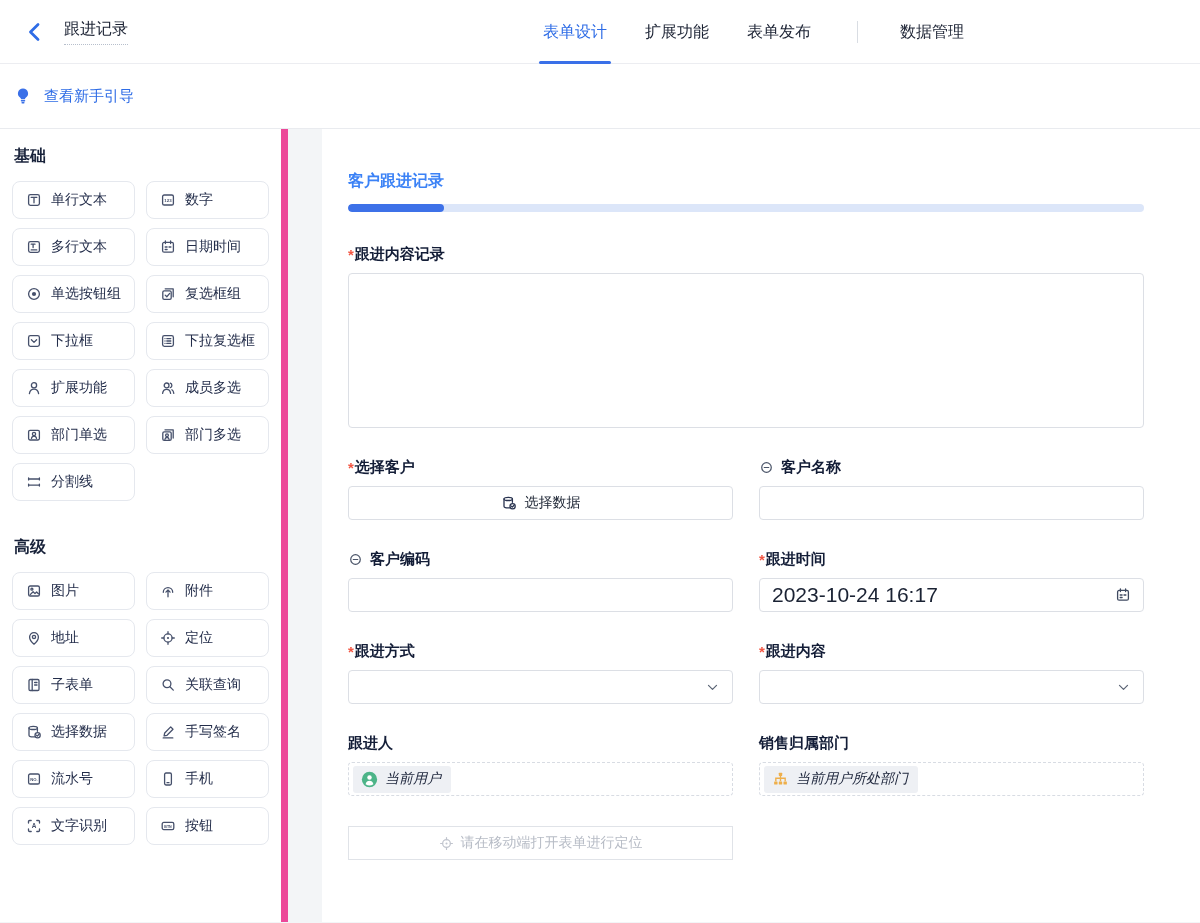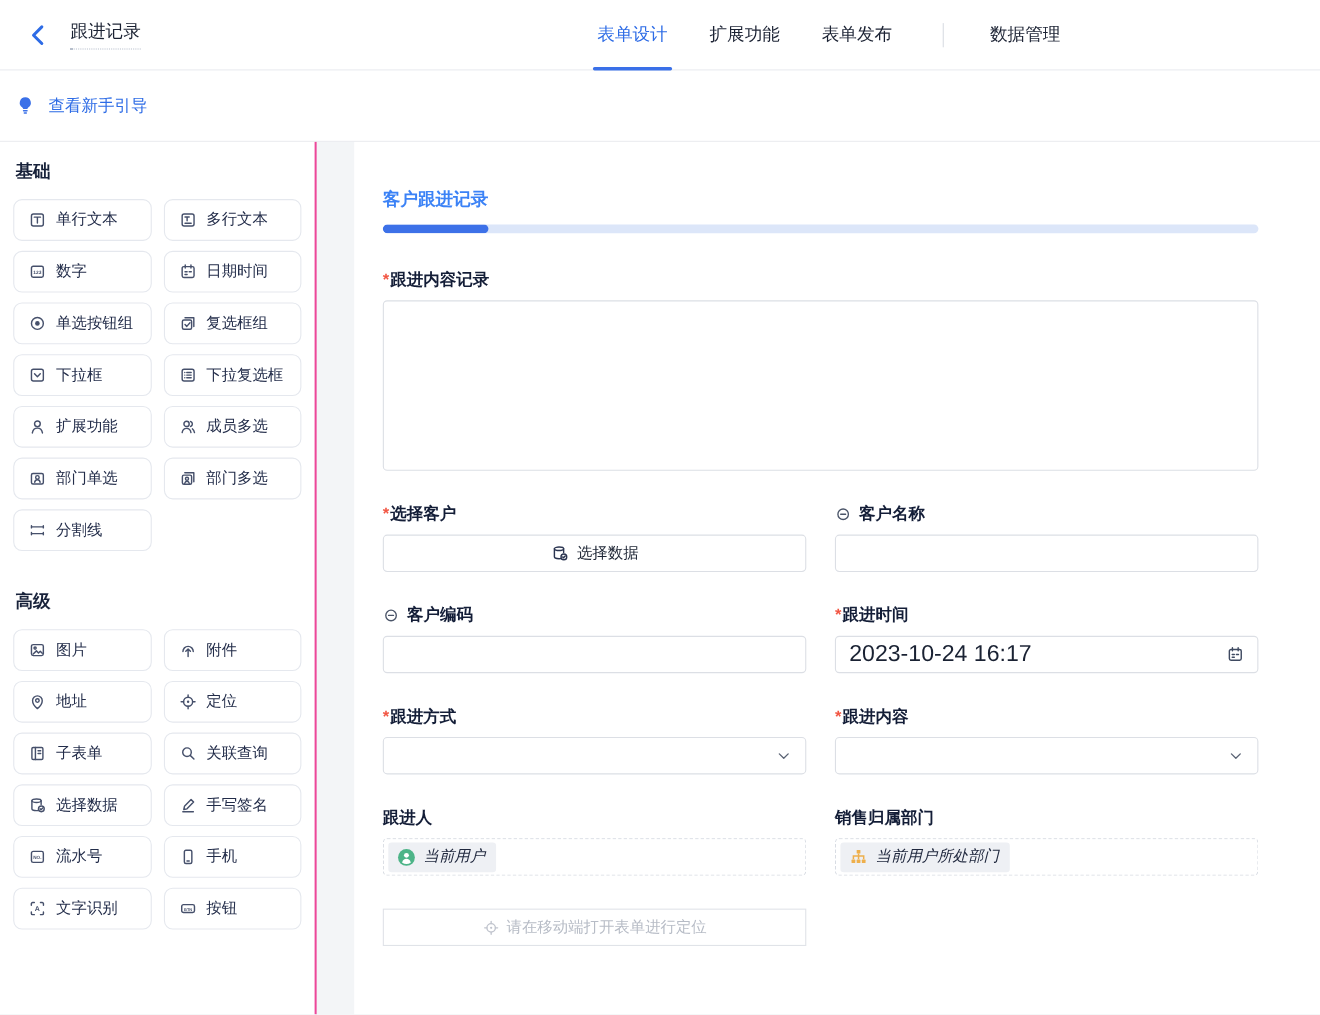--- a/index.html
+++ b/index.html
@@ -37,21 +37,21 @@
   .guide-bar {
     height:65px; background:#fff; border-bottom:1px solid #e9ebef;
     display:flex; align-items:center; padding-left:14px;
   }
   .guide-bar .bulb { width:18px; height:18px; color:#3a70e8; margin-right:12px; }
   .guide-link { color:#2e6ce6; font-size:15px; cursor:pointer; }
 
   
   .body-wrap { display:flex; height:793px; }
   .sidebar {
-    width:288px; background:#fff; border-right:2px solid #ec4899;
+    width:288px; background:#fff; border-right:7px solid #ec4899;
     padding:17px 12px 20px 12px; overflow:hidden;
   }
   .gutter { width:34px; background:#f3f5f7; }
   .canvas { flex:1; background:#fff; padding:42px 0 0 26px; overflow:hidden; }
 
   
   .side-section-title { font-size:16px; font-weight:700; color:#18223a; margin:0 0 14px 2px; }
   .side-section + .side-section { margin-top:36px; }
   .side-grid { display:grid; grid-template-columns:repeat(2,1fr); gap:9px 11px; }
   .side-item {
@@ -151,34 +151,34 @@
               <svg viewBox="0 0 16 16" width="100%" height="100%" fill="none" stroke="currentColor" stroke-width="1.3" stroke-linecap="round" stroke-linejoin="round">
                 <rect x="2.6" y="2.6" width="10.8" height="10.8" rx="1.8"></rect>
                 <path d="M5.2 5.4h5.6M8 5.4v5.4"></path>
               </svg>
             </span>
             <span>单行文本</span>
           </div>
           <div class="side-item">
             <span class="ic">
               <svg viewBox="0 0 16 16" width="100%" height="100%" fill="none" stroke="currentColor" stroke-width="1.3" stroke-linecap="round" stroke-linejoin="round">
+                <rect x="2.6" y="3" width="10.8" height="10" rx="1.6"></rect>
+                <text x="8" y="10" text-anchor="middle" font-size="4.4" font-weight="700" fill="currentColor" stroke="none" font-family="inherit">123</text>
+              </svg>
+            </span>
+            <span>数字</span>
+          </div>
+          <div class="side-item">
+            <span class="ic">
+              <svg viewBox="0 0 16 16" width="100%" height="100%" fill="none" stroke="currentColor" stroke-width="1.3" stroke-linecap="round" stroke-linejoin="round">
                 <rect x="2.6" y="2.6" width="10.8" height="10.8" rx="1.8"></rect>
                 <path d="M5.2 5.2h3.8M7.1 5.2v3.4M5.2 10.9h5.6"></path>
               </svg>
             </span>
             <span>多行文本</span>
-          </div>
-          <div class="side-item">
-            <span class="ic">
-              <svg viewBox="0 0 16 16" width="100%" height="100%" fill="none" stroke="currentColor" stroke-width="1.3" stroke-linecap="round" stroke-linejoin="round">
-                <rect x="2.6" y="3" width="10.8" height="10" rx="1.6"></rect>
-                <text x="8" y="10" text-anchor="middle" font-size="4.4" font-weight="700" fill="currentColor" stroke="none" font-family="inherit">123</text>
-              </svg>
-            </span>
-            <span>数字</span>
           </div>
           <div class="side-item">
             <span class="ic">
               <svg viewBox="0 0 16 16" width="100%" height="100%" fill="none" stroke="currentColor" stroke-width="1.3" stroke-linecap="round" stroke-linejoin="round">
                 <rect x="2.6" y="3.4" width="10.8" height="9.8" rx="1.5"></rect>
                 <path d="M5.4 1.9v2.7M10.6 1.9v2.7M5.2 8h1.9M9 8h1.9M5.2 10.5h1.9"></path>
               </svg>
             </span>
             <span>日期时间</span>
           </div>

